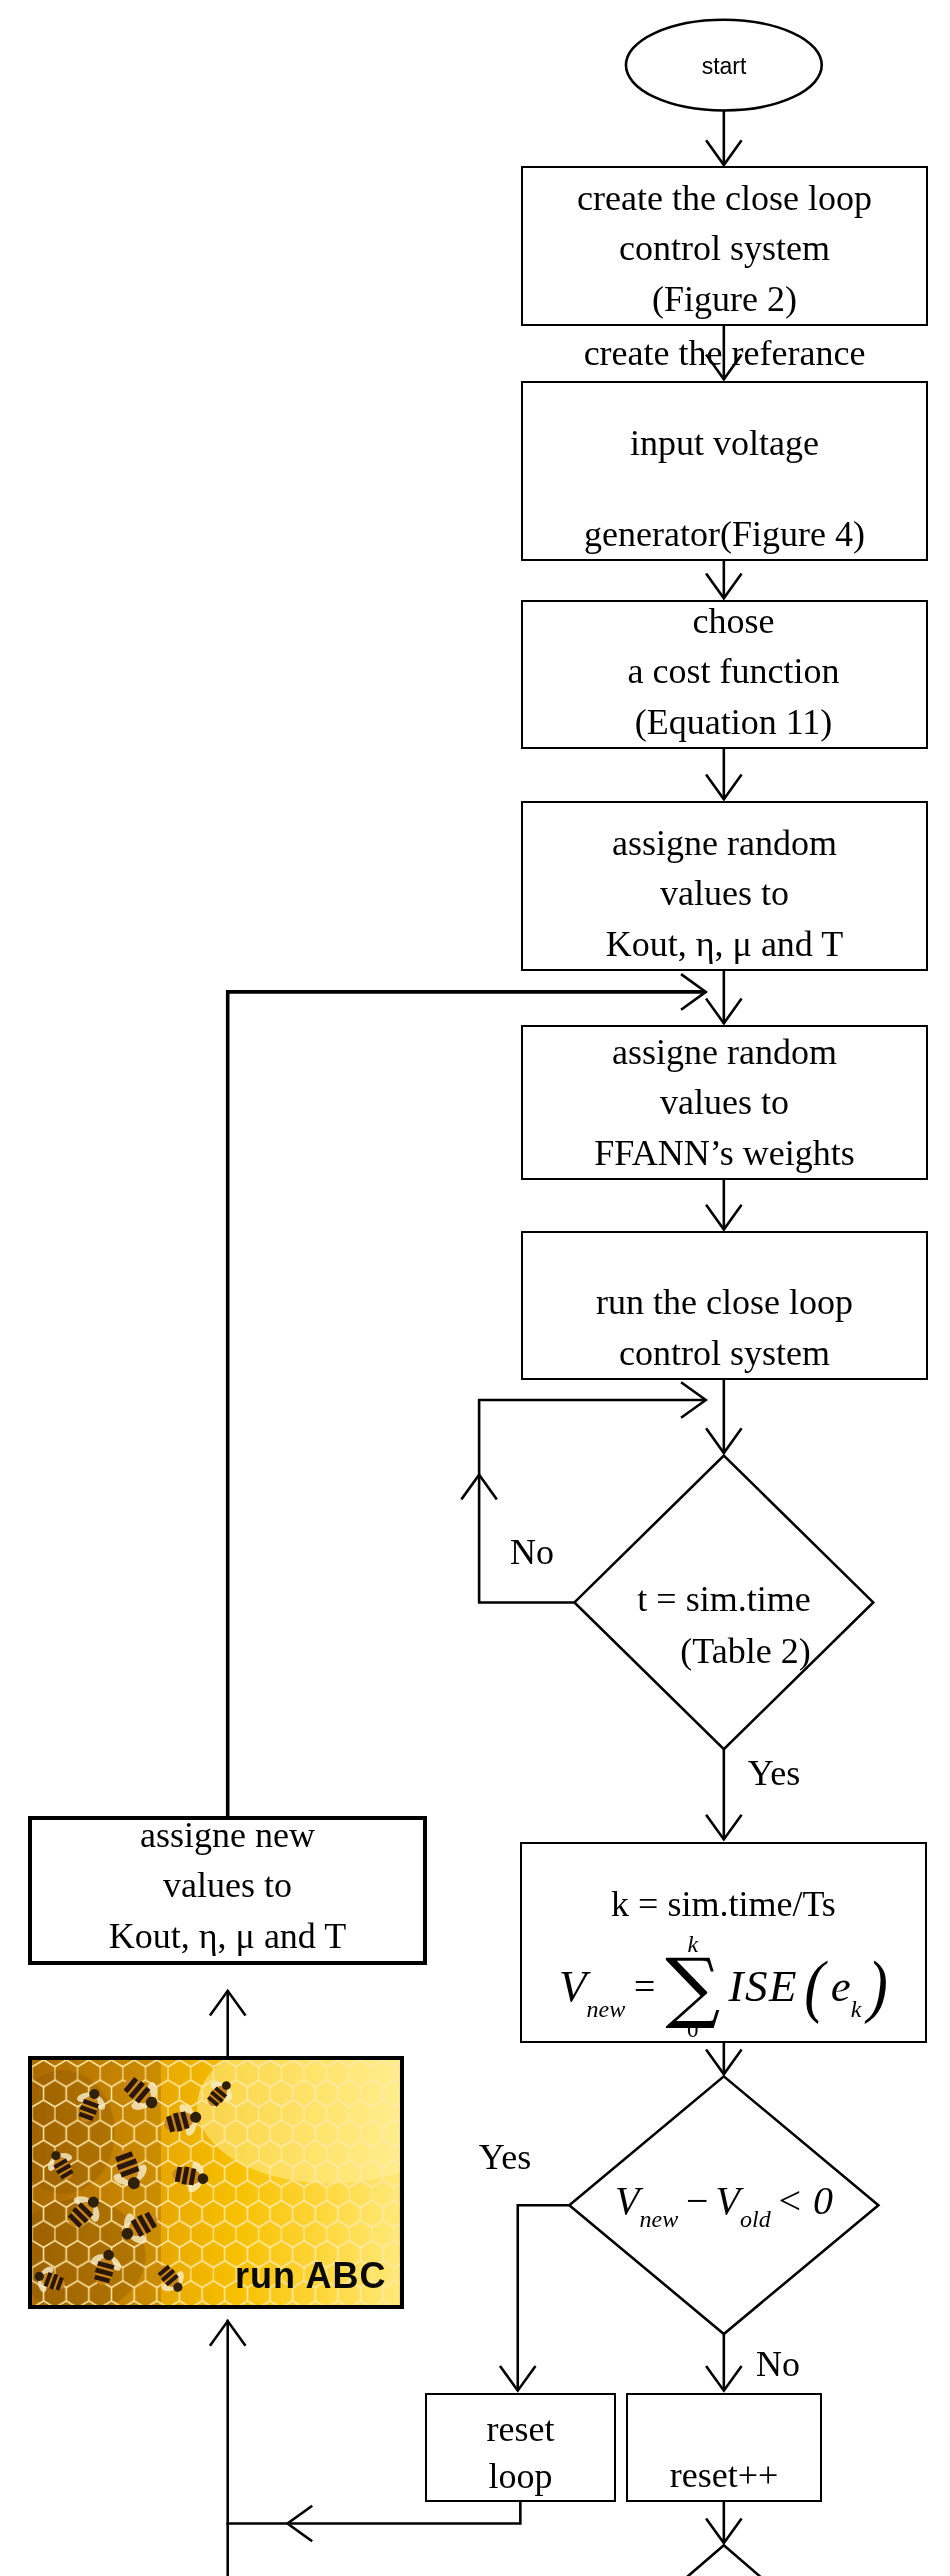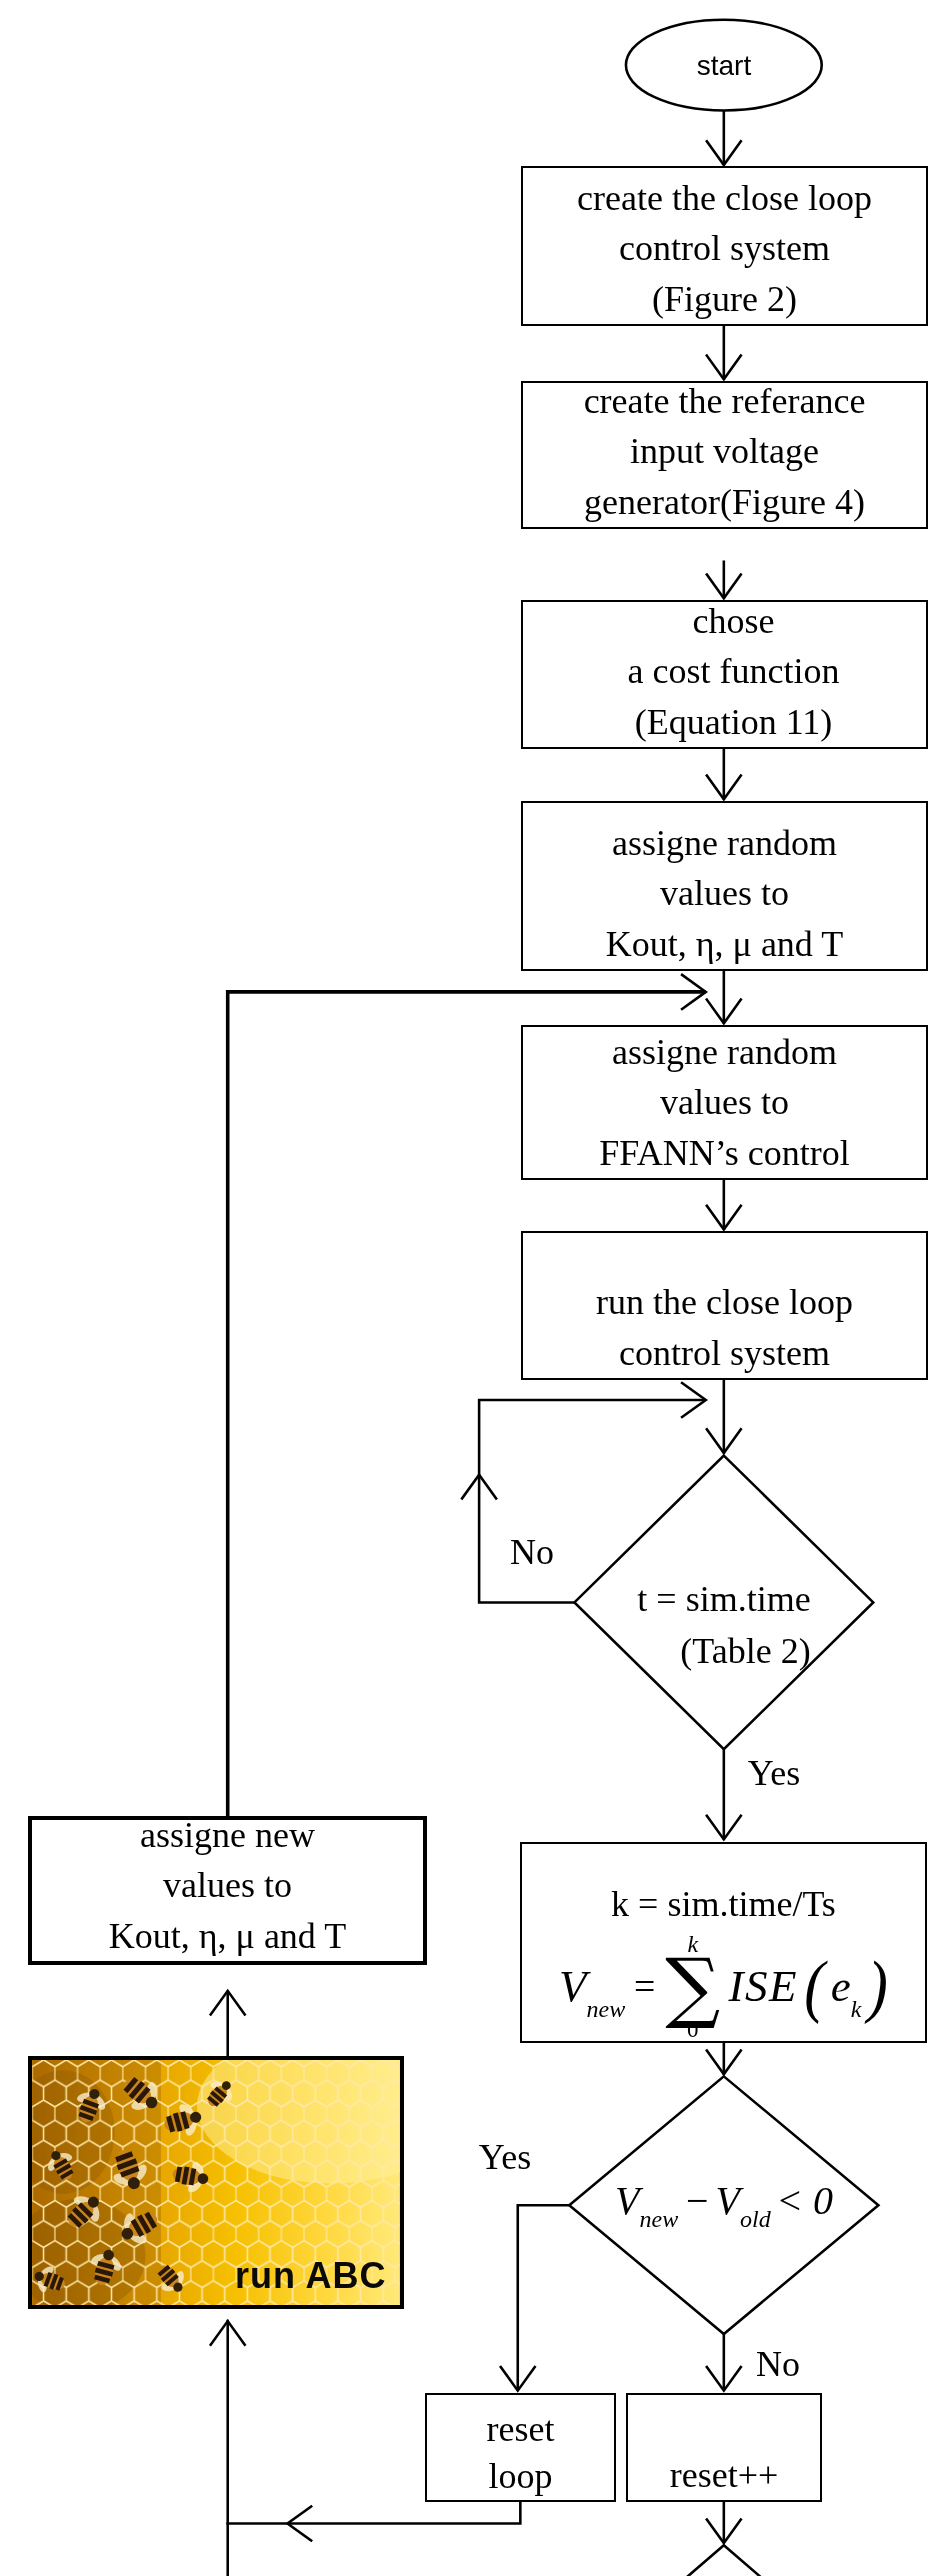--- a/index.html
+++ b/index.html
@@ -4,21 +4,21 @@
 <style>
   html,body{margin:0;padding:0;background:#fff;}
   .canvas{position:relative;width:950px;height:3058px;background:#ffffff;
           font-family:"Liberation Serif","DejaVu Serif",serif;color:#000;overflow:hidden;}
   svg.layer{position:absolute;left:0;top:0;}
   .node{position:absolute;background:#fff;border:2.6px solid #000;box-sizing:border-box;
         display:flex;flex-direction:column;align-items:center;justify-content:flex-end;
         text-align:center;font-size:36px;line-height:1.4;}
   .node.thick{border-width:4.6px;}
   .lbl{position:absolute;transform:translate(-50%,-50%);font-size:36px;white-space:nowrap;}
-  .startlbl{font-family:"Liberation Sans","DejaVu Sans",sans-serif;font-size:28px;}
+  .startlbl{font-family:"Liberation Sans","DejaVu Sans",sans-serif;font-size:23px;}
   .dtext{position:absolute;transform:translate(-50%,-50%);text-align:right;
          font-size:36px;line-height:1.45;white-space:nowrap;}
   
   .eqrow{display:flex;align-items:center;justify-content:center;gap:6.2px;font-style:italic;margin-top:3.1px;}
   .eV{font-size:45px;}
   .esub{font-size:24px;display:inline-block;transform:translateY(15.5px);}
   .eEq{font-size:38px;}
   .sumcol{display:flex;flex-direction:column;align-items:center;line-height:1;margin:0 2.1px;}
   .sumk{font-size:24px;}
   .sigma{font-size:77px;line-height:.8;font-style:normal;font-family:"DejaVu Serif",serif;}
@@ -111,42 +111,42 @@
   </svg>
 
   <div class="lbl startlbl" style="left:724px;top:66px;">start</div>
 
   <div class="node" style="left:521px;top:166px;width:407px;height:160px;">
     <div>create the close loop</div>
     <div>control system</div>
     <div>(Figure 2)</div>
   </div>
 
-  <div class="node" style="left:521px;top:381px;width:407px;height:148px;">
+  <div class="node" style="left:521px;top:381px;width:407px;height:180px;gap:40px;">
     <div>create the referance</div>
     <div>input voltage</div>
     <div>generator(Figure 4)</div>
   </div>
 
   <div class="node" style="left:521px;top:600px;width:407px;height:149px;padding-left:18px;">
     <div>chose</div>
     <div>a cost function</div>
     <div>(Equation 11)</div>
   </div>
 
   <div class="node" style="left:521px;top:801px;width:407px;height:170px;">
     <div>assigne random</div>
     <div>values to</div>
     <div>Kout, η, μ and T</div>
   </div>
 
   <div class="node" style="left:521px;top:1025px;width:407px;height:155px;">
     <div>assigne random</div>
     <div>values to</div>
-    <div>FFANN’s control</div>
+    <div>FFANN’s weights</div>
   </div>
 
   <div class="node" style="left:521px;top:1231px;width:407px;height:149px;">
     <div>run the close loop</div>
     <div>control system</div>
   </div>
 
   <div class="node" style="left:520px;top:1842px;width:407px;height:201px;">
     <div>k = sim.time/Ts</div>
     <div class="eqrow">

